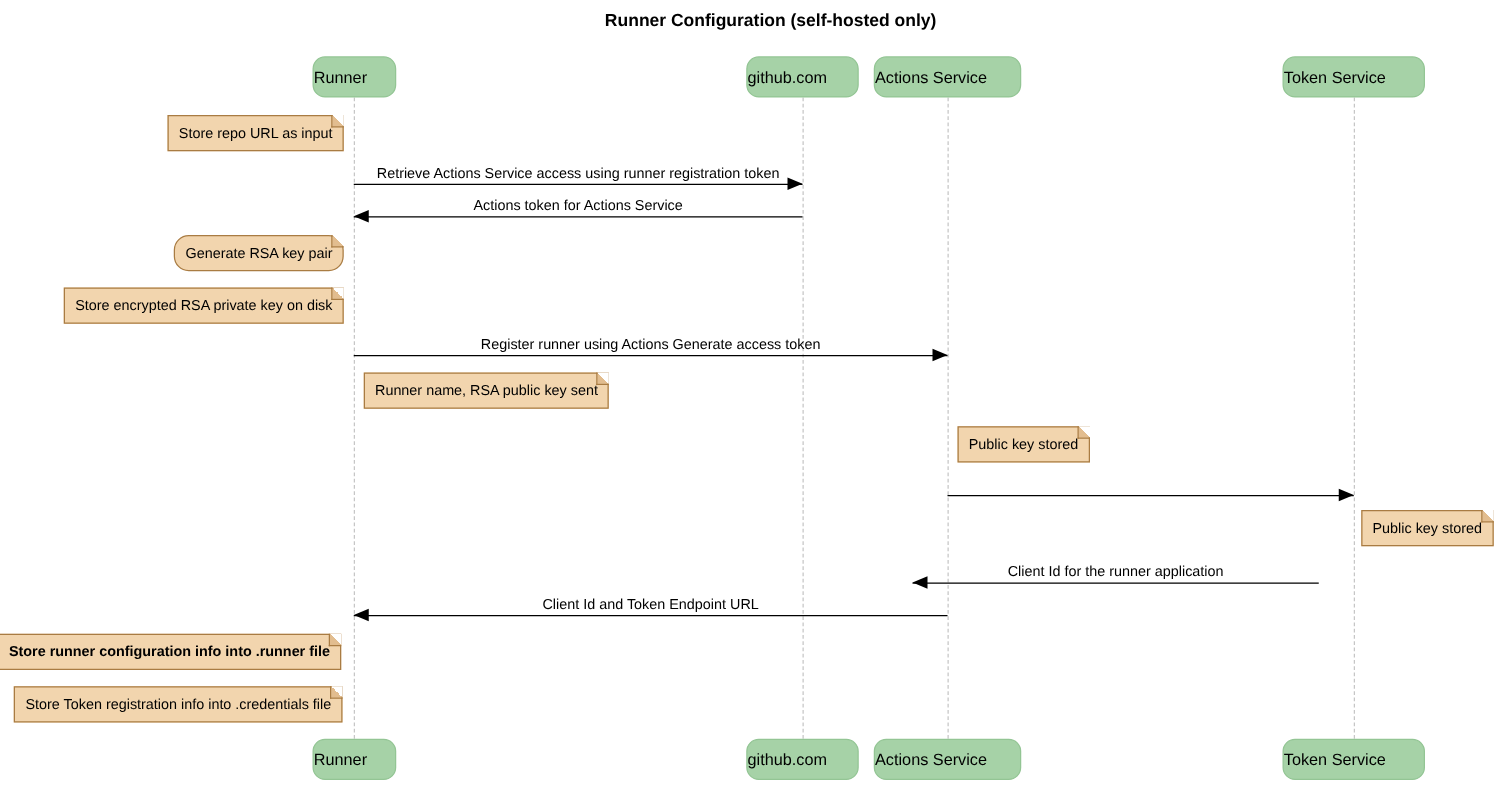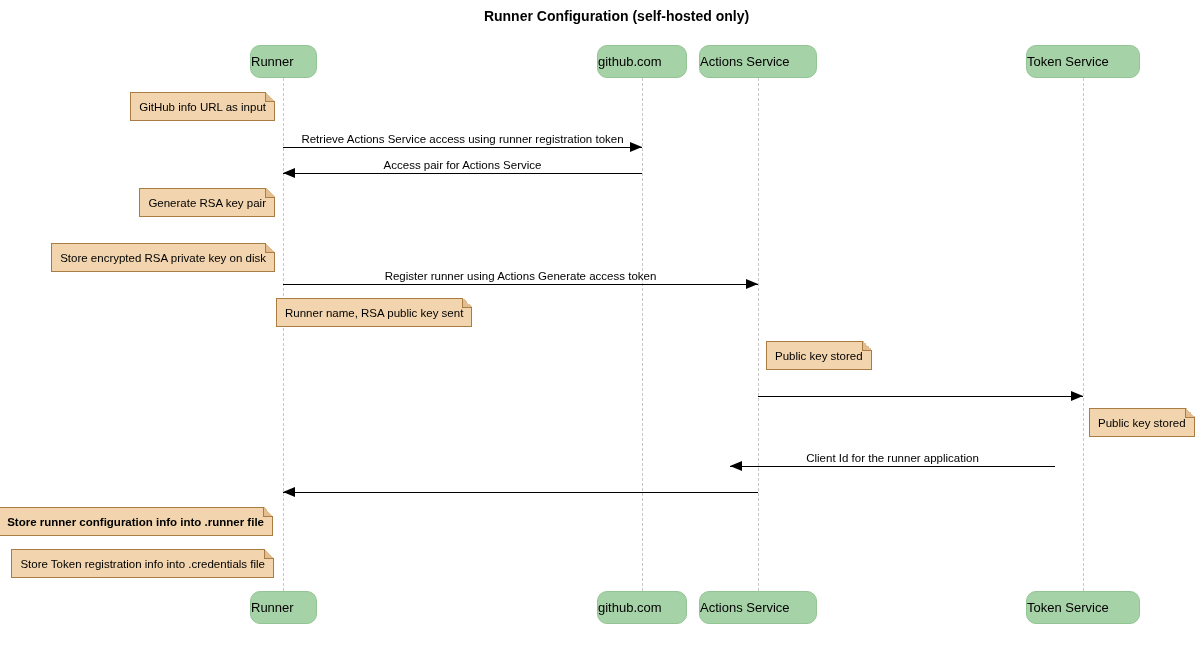--- a/index.html
+++ b/index.html
@@ -117,50 +117,50 @@
   <div class="actor" style="left:597px;top:45px;width:90px;">github.com</div>
   <div class="actor" style="left:699px;top:45px;width:118px;">Actions Service</div>
   <div class="actor" style="left:1026px;top:45px;width:114px;">Token Service</div>
 
   <div class="actor" style="left:250px;top:591px;width:67px;">Runner</div>
   <div class="actor" style="left:597px;top:591px;width:90px;">github.com</div>
   <div class="actor" style="left:699px;top:591px;width:118px;">Actions Service</div>
   <div class="actor" style="left:1026px;top:591px;width:114px;">Token Service</div>
 
   <div class="note" style="right:925px;top:92px;">
-    <span>GitHub info URL as input</span>
+    <span>Store repo URL as input</span>
     <span class="fold"></span>
   </div>
 
   <div class="msg" style="left:283px;top:130px;width:359px;">
     <div class="msg-label">Retrieve Actions Service access using runner registration token</div>
     <span class="head right"></span>
   </div>
 
   <div class="msg" style="left:283px;top:156px;width:359px;">
-    <div class="msg-label">Access pair for Actions Service</div>
+    <div class="msg-label">Actions token for Actions Service</div>
     <span class="head left"></span>
   </div>
 
-  <div class="note" style="right:925px;top:188px;">
+  <div class="note" style="right:925px;top:188px;border-radius:12px;">
     <span>Generate RSA key pair</span>
     <span class="fold"></span>
   </div>
 
-  <div class="note" style="right:925px;top:230px;margin-top:13px;">
+  <div class="note" style="right:925px;top:230px;">
     <span>Store encrypted RSA private key on disk</span>
     <span class="fold"></span>
   </div>
 
   <div class="msg" style="left:283px;top:267px;width:475px;">
     <div class="msg-label">Register runner using Actions Generate access token</div>
     <span class="head right"></span>
   </div>
 
-  <div class="note" style="left:276px;top:298px;">
+  <div class="note" style="left:291px;top:298px;">
     <span>Runner name, RSA public key sent</span>
     <span class="fold"></span>
   </div>
 
   <div class="note" style="left:766px;top:341px;">
     <span>Public key stored</span>
     <span class="fold"></span>
   </div>
 
   <div class="msg" style="left:758px;top:379px;width:325px;">
@@ -171,20 +171,21 @@
     <span>Public key stored</span>
     <span class="fold"></span>
   </div>
 
   <div class="msg" style="left:730px;top:449px;width:325px;">
     <div class="msg-label">Client Id for the runner application</div>
     <span class="head left"></span>
   </div>
 
   <div class="msg" style="left:283px;top:475px;width:475px;">
+    <div class="msg-label">Client Id and Token Endpoint URL</div>
     <span class="head left"></span>
   </div>
 
   <div class="note" style="right:927px;top:507px;font-weight:bold;">
     <span>Store runner configuration info into .runner file</span>
     <span class="fold"></span>
   </div>
 
   <div class="note" style="right:926px;top:549px;">
     <span>Store Token registration info into .credentials file</span>

